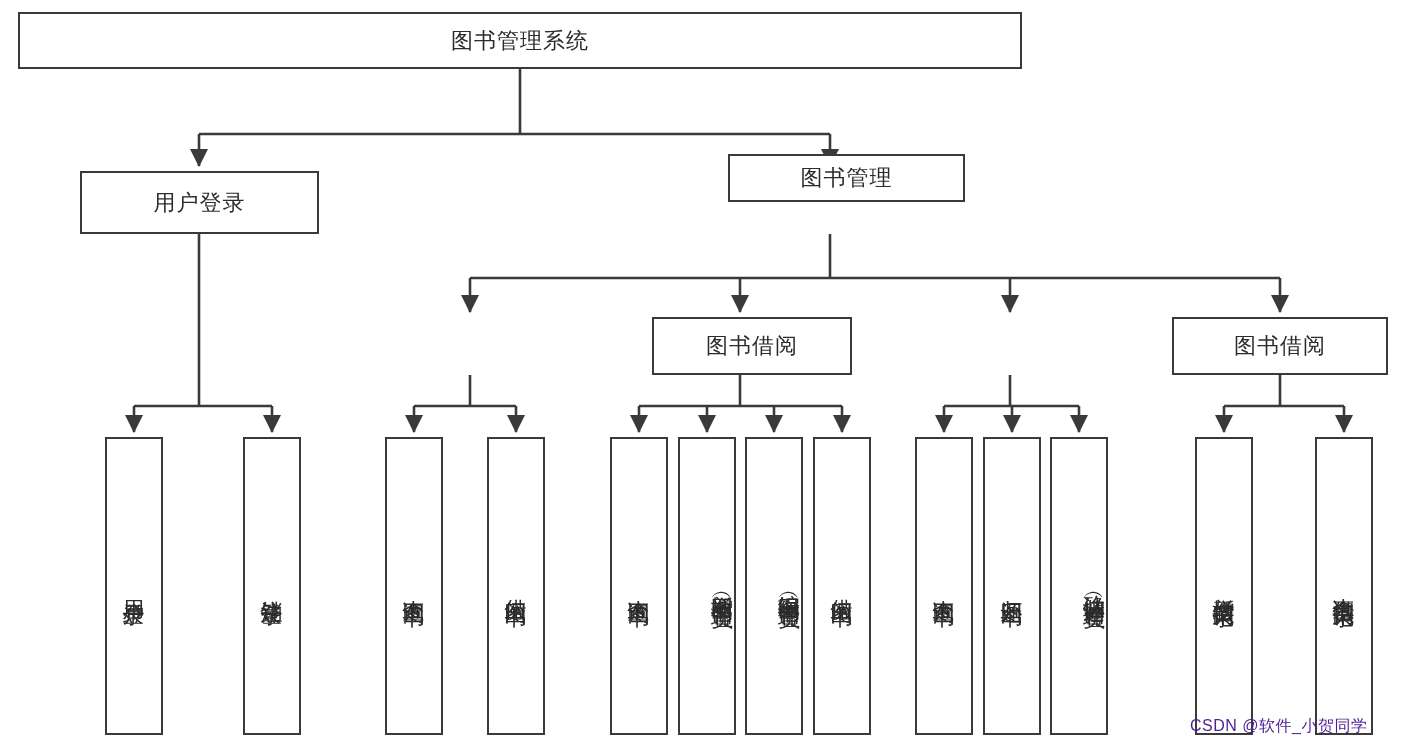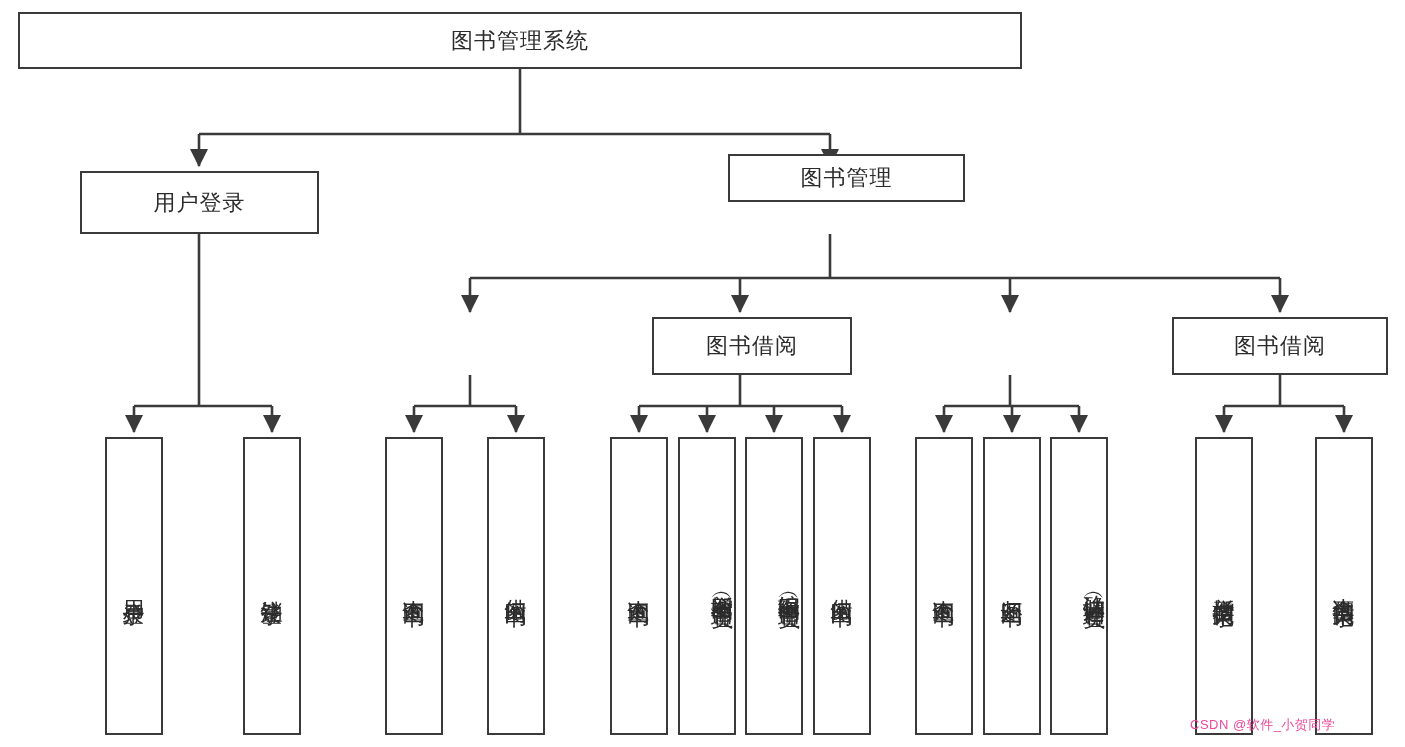--- a/index.html
+++ b/index.html
@@ -53,22 +53,22 @@
   }
   .node.vert.toptext {
     align-items: flex-start;
   }
   .node-label {
     display: block;
     white-space: pre;
   }
   .watermark {
     position: absolute;
-    color: #ec4899;
-    font-size: 13px;
+    color: #4c1d95;
+    font-size: 16px;
     white-space: nowrap;
     letter-spacing: 0.5px;
   }
 </style>
 </head>
 <body>
 
 <div id="diagram-root">
 
   <svg class="wires" viewBox="0 0 1405 747" width="1405" height="747">

